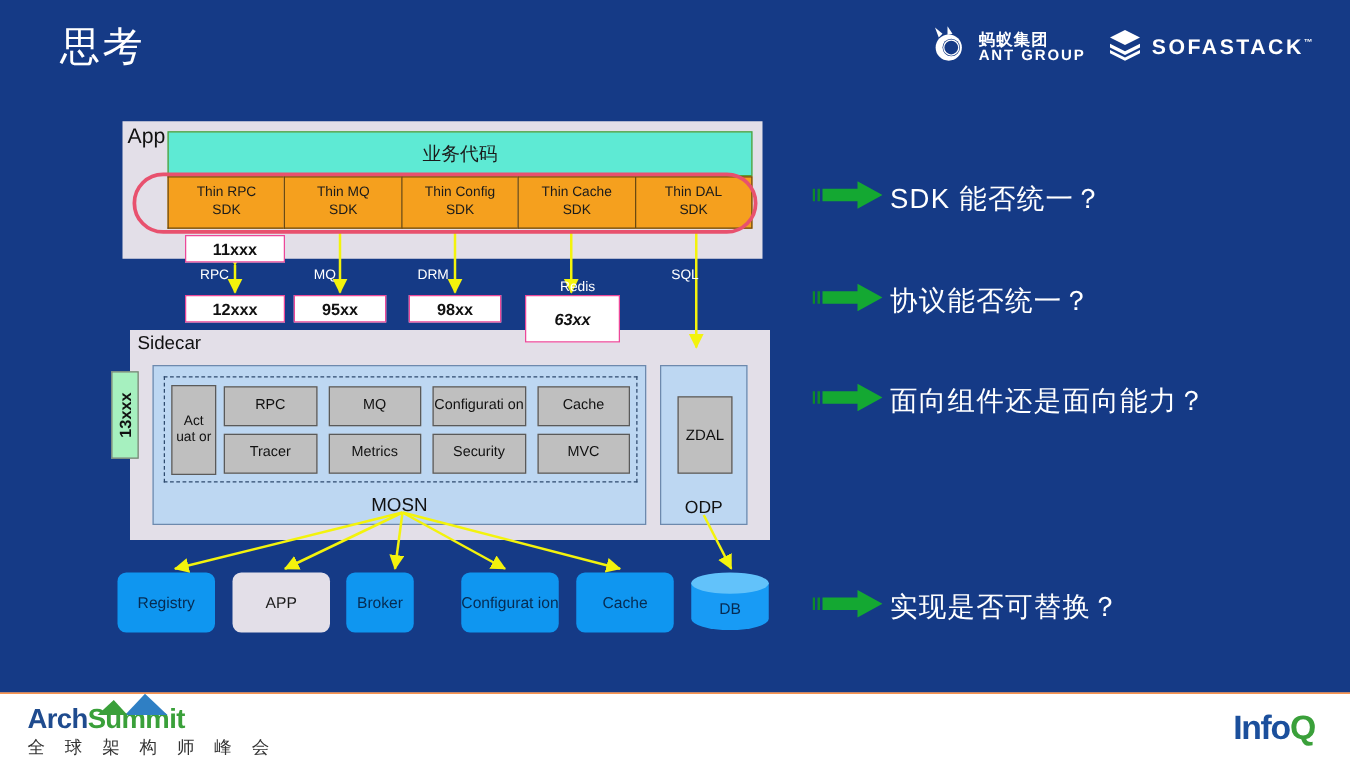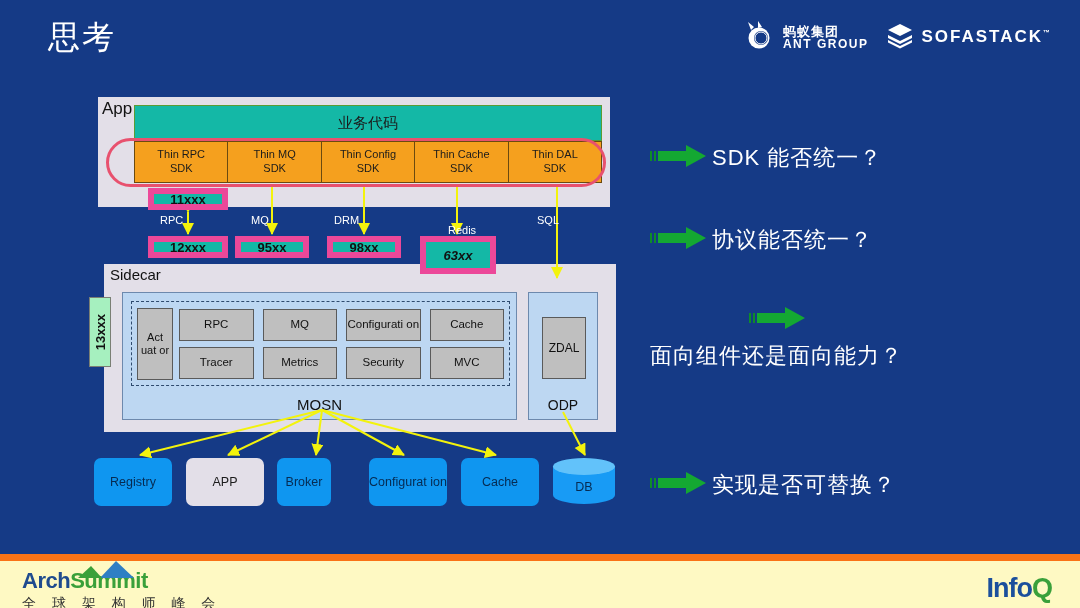--- a/index.html
+++ b/index.html
@@ -40,21 +40,21 @@
     width: 512px; height: 110px;
     background: #e3dfe8;
   }
   #app-label {
     position: absolute; left: 4px; top: 2px;
     font-size: 17px; color: #111; z-index: 4;
   }
   #biz-code {
     position: absolute; left: 36px; top: 8px;
     width: 468px; height: 36px;
-    background: #14b8a6; border: 1px solid #5a9b34;
+    background: #5eead4; border: 1px solid #5a9b34;
     display: flex; align-items: center; justify-content: center;
     font-size: 15px; color: #1b1b1b;
   }
   #sdk-row {
     position: absolute; left: 36px; top: 44px;
     width: 468px; height: 42px;
     display: flex;
   }
   .sdk-cell {
     flex: 1; background: #f5a01e; border: 1px solid #6b4a10;
@@ -67,21 +67,21 @@
   #sdk-highlight {
     position: absolute; left: 8px; top: 41px;
     width: 500px; height: 49px;
     border: 3px solid #e8516e; border-radius: 26px;
     pointer-events: none; z-index: 5;
   }
 
   
   .port-chip {
     position: absolute;
-    background: #14b8a6; border: 6px solid #ec4899;
+    background: #ffffff; border: 1px solid #ec4899;
     display: flex; align-items: center; justify-content: center;
     font-size: 13px; font-weight: bold; color: #111;
     z-index: 6;
   }
   .proto-label {
     position: absolute;
     font-size: 11px; color: #ffffff; z-index: 6;
   }
 
   
@@ -186,22 +186,22 @@
   
   #wires { position: absolute; left: 0; top: 0; width: 1080px; height: 608px; pointer-events: none; z-index: 3; }
 
   
   .qrow { position: absolute; left: 650px; display: flex; align-items: center; gap: 6px; }
   .q-text { font-size: 22px; color: #ffffff; letter-spacing: 1px; }
 
   
   #footer {
     position: absolute; left: 0; bottom: 0;
-    width: 1080px; height: 54px; background: #fef9c3;
-    border-top: 7px solid #f97316;
+    width: 1080px; height: 54px; background: #ffffff;
+    border-top: 1px solid #f97316;
   }
   #arch-logo { position: absolute; left: 22px; top: 7px; }
   #arch-word { font-size: 22px; font-weight: bold; letter-spacing: -0.5px; }
   .arch-a { color: #1f4b8e; }
   .arch-s { color: #3aa03a; }
   #arch-sub {
     font-size: 14px; color: #333; letter-spacing: 6px; margin-top: 1px;
   }
   #infoq-logo {
     position: absolute; right: 28px; top: 12px;
@@ -373,21 +373,21 @@
     <span>
       <svg width="56" height="26" viewBox="0 0 56 26">
         <path d="M0 8 L2 8 L2 18 L0 18 Z" fill="#0e8c28"></path>
         <path d="M4 8 L6 8 L6 18 L4 18 Z" fill="#0e8c28"></path>
         <path d="M8 8 L36 8 L36 2 L56 13 L36 24 L36 18 L8 18 Z" fill="#14a832"></path>
       </svg>
     </span>
     <span class="q-text">协议能否统一？</span>
   </div>
 
-  <div class="qrow" style="top:305px;flex-direction:column;">
+  <div class="qrow" style="top:305px;">
     <span>
       <svg width="56" height="26" viewBox="0 0 56 26">
         <path d="M0 8 L2 8 L2 18 L0 18 Z" fill="#0e8c28"></path>
         <path d="M4 8 L6 8 L6 18 L4 18 Z" fill="#0e8c28"></path>
         <path d="M8 8 L36 8 L36 2 L56 13 L36 24 L36 18 L8 18 Z" fill="#14a832"></path>
       </svg>
     </span>
     <span class="q-text">面向组件还是面向能力？</span>
   </div>
 

